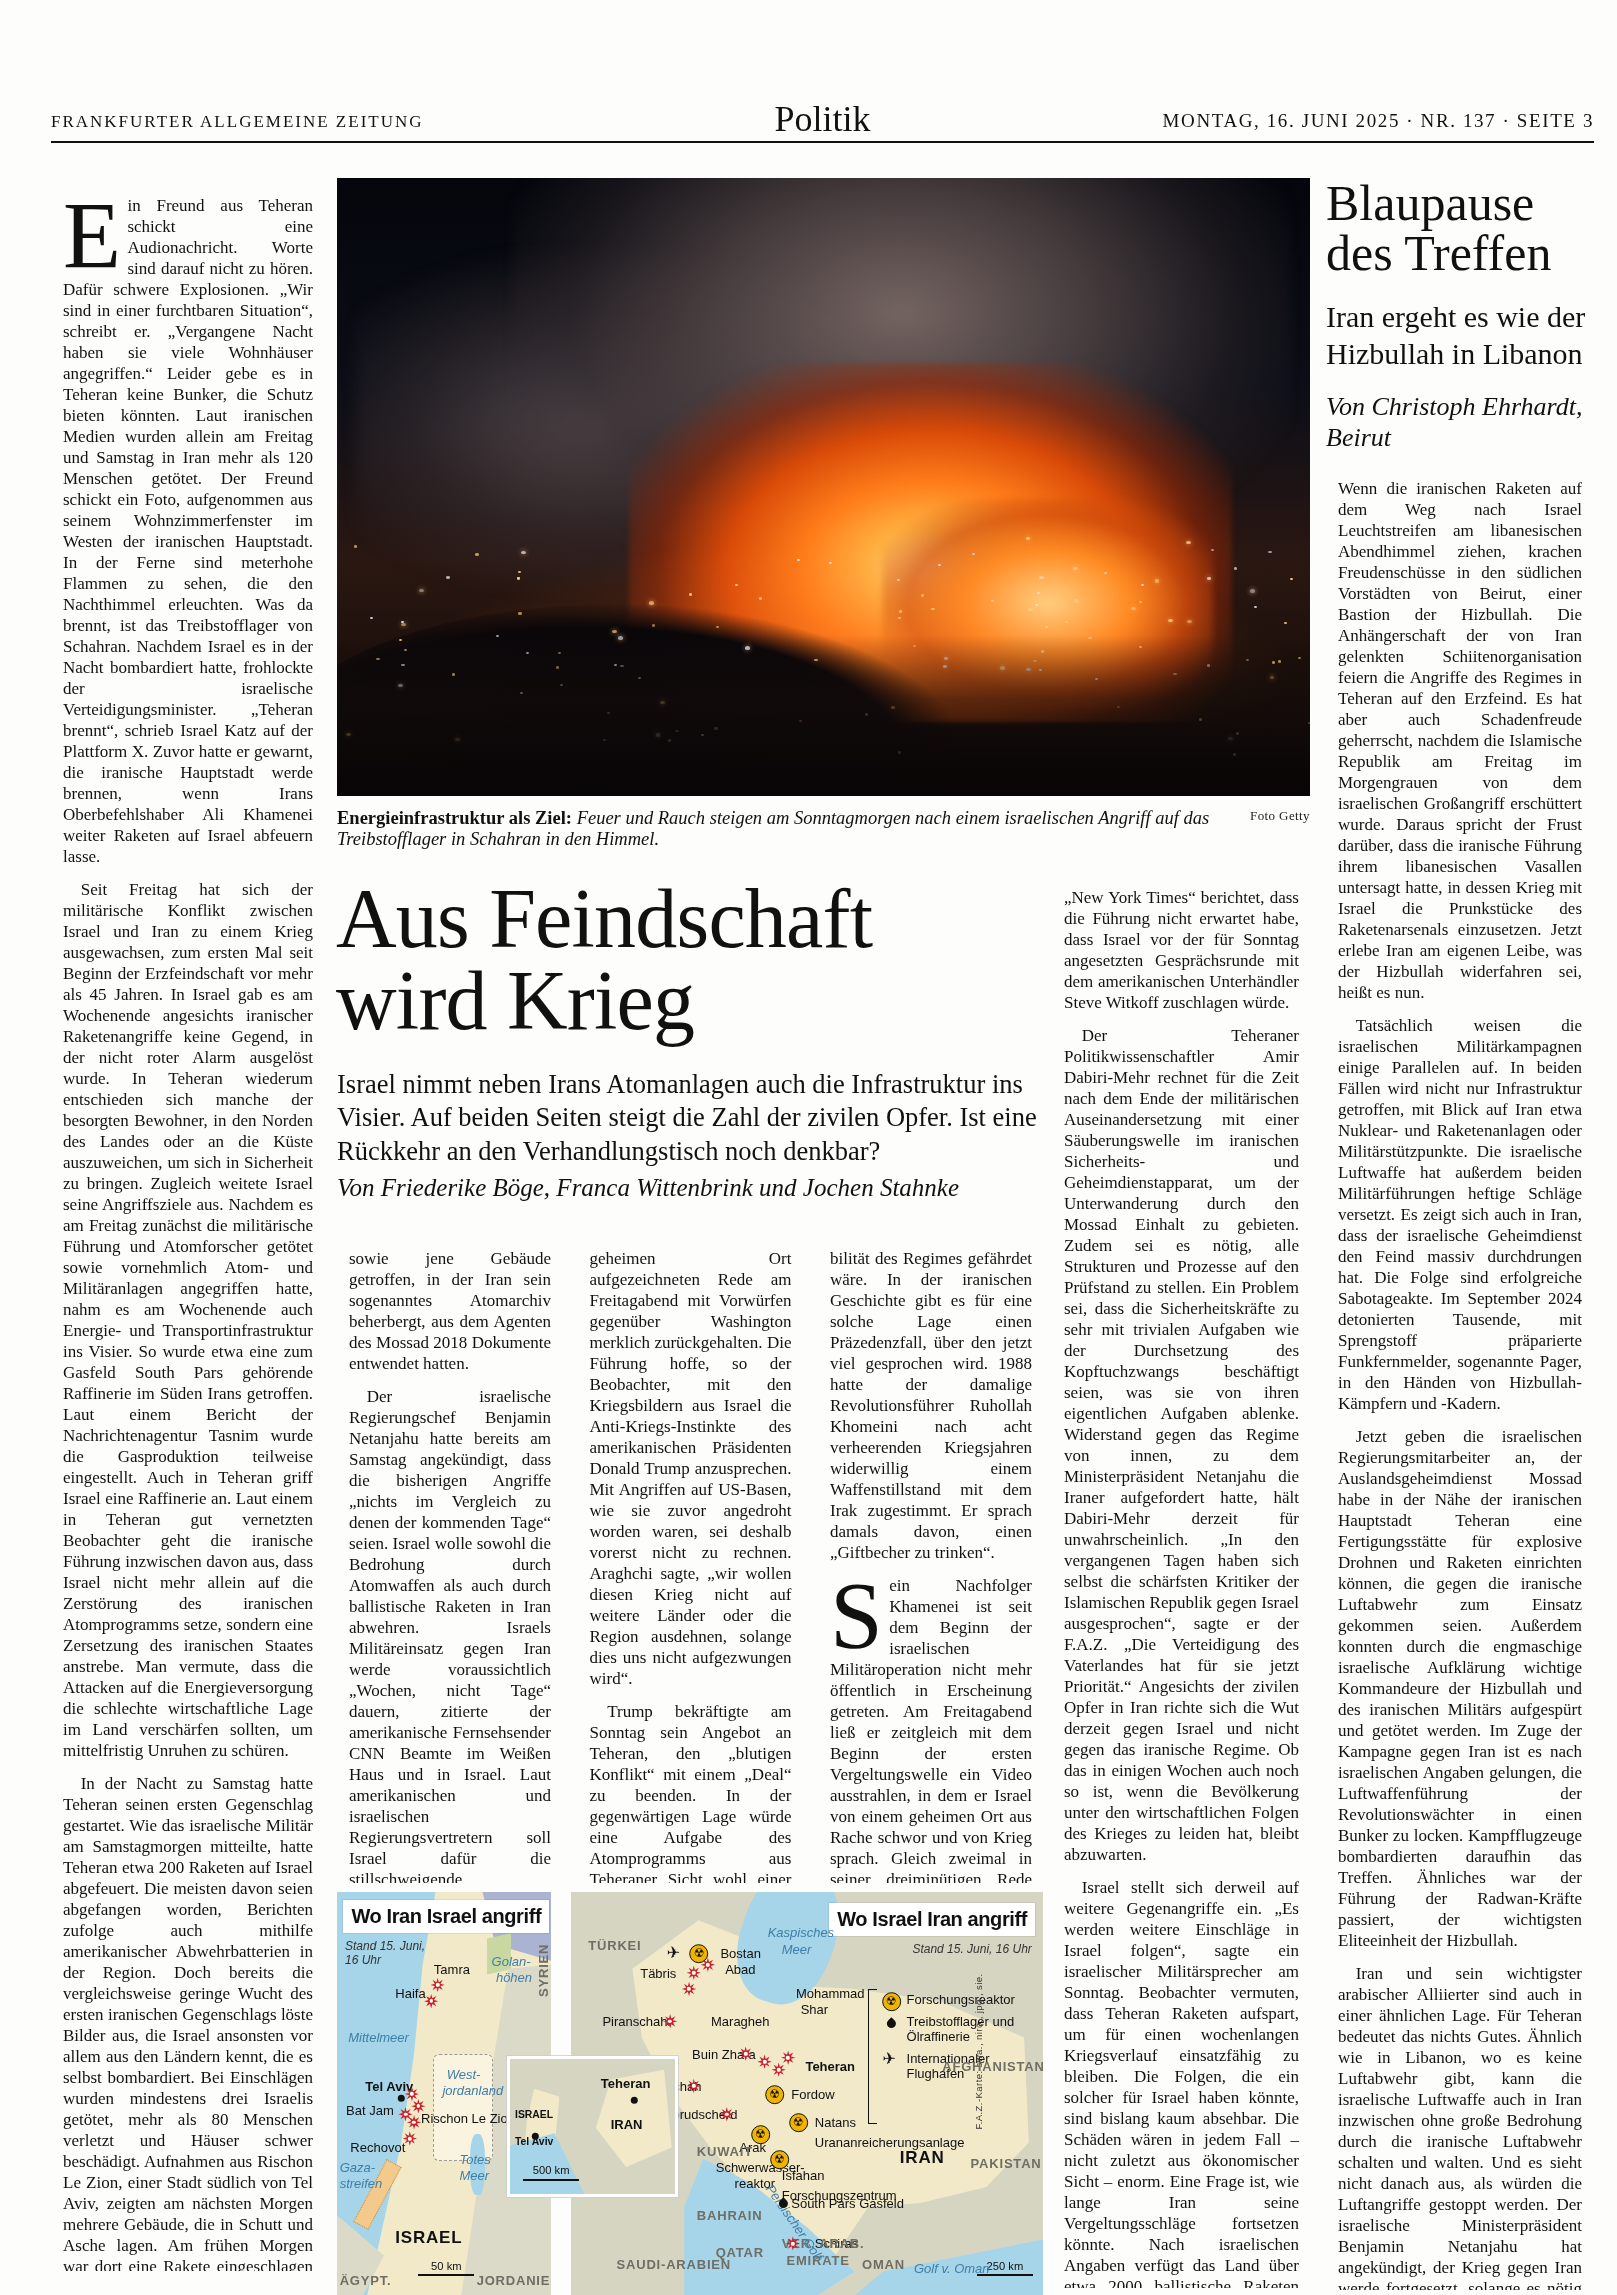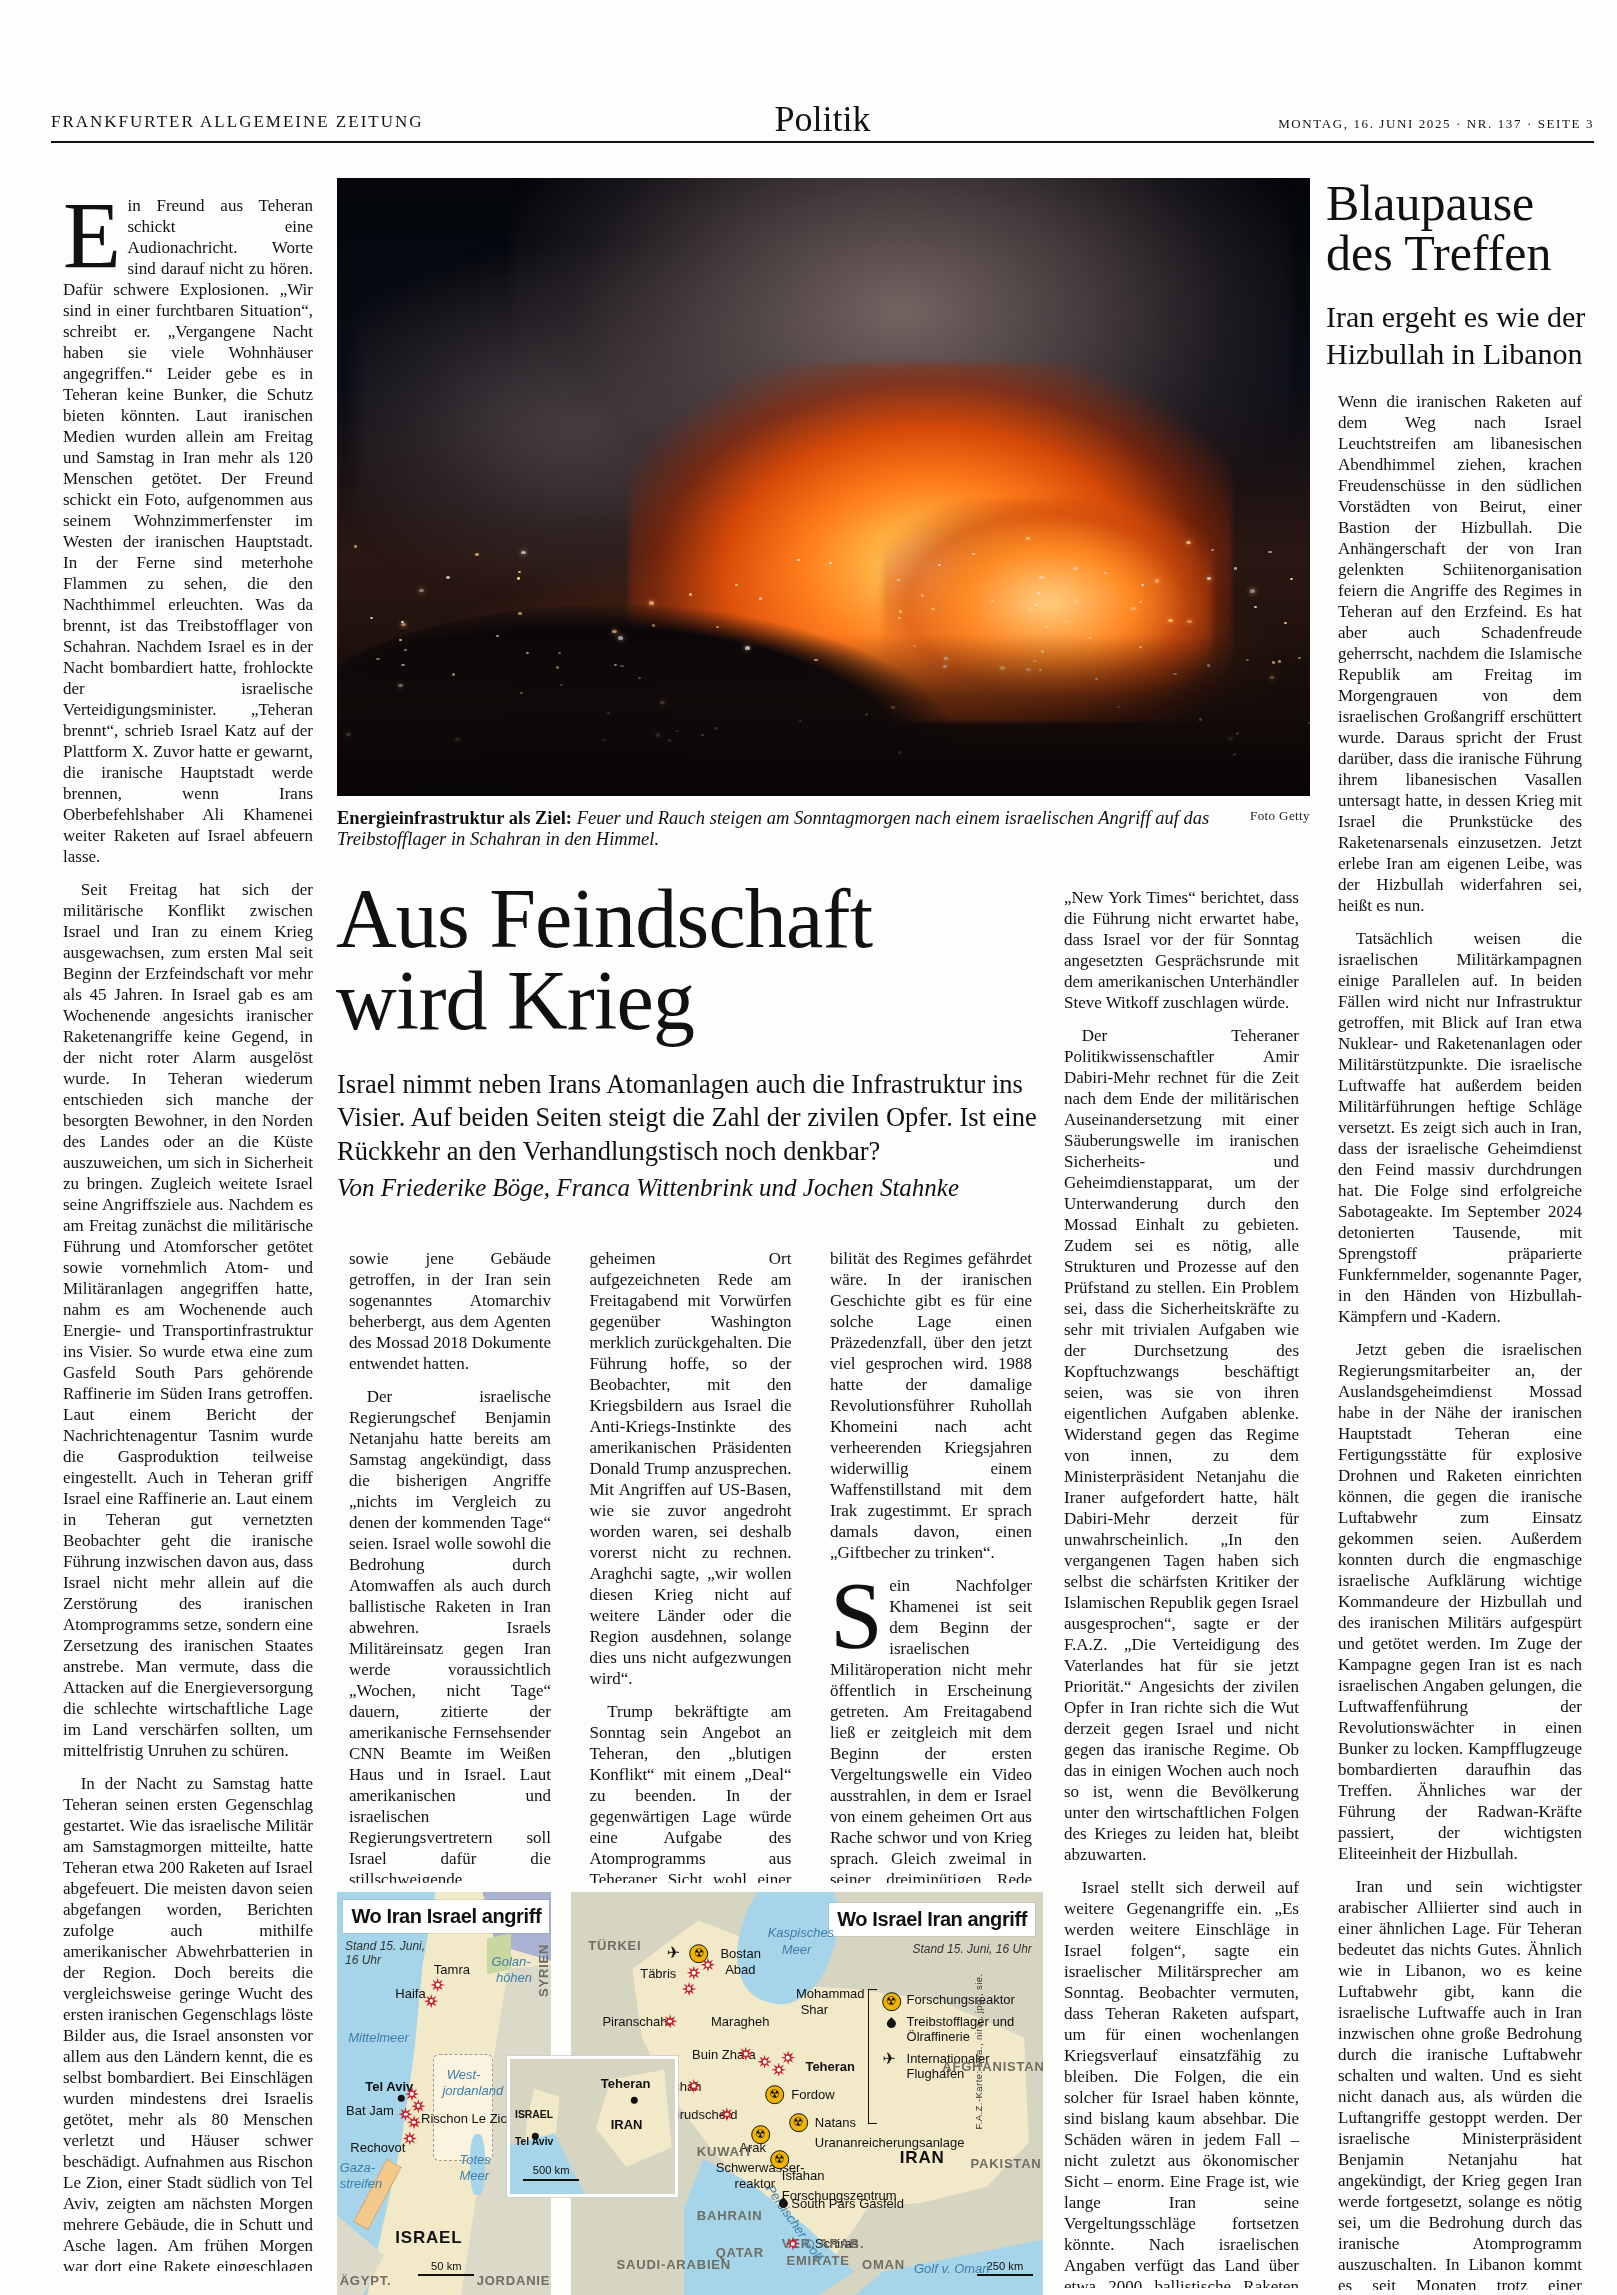--- a/index.html
+++ b/index.html
@@ -2,21 +2,21 @@
 <html lang="de" style="font-size:13px"><head>
 <meta charset="utf-8">
 <style>
   html,body{margin:0;padding:0;background:#e8e8e8;}
   .page{position:relative;width:1617px;height:2295px;background:#fdfdfb;margin:0 auto;
         font-family:"Liberation Serif","DejaVu Serif",serif;color:#111;overflow:hidden;}
   
   .masthead{position:absolute;left:51px;top:77px;width:1543px;height:61px;}
   .mast-left{position:absolute;left:0;bottom:6.4px;font-size:17px;letter-spacing:2px;}
   .mast-center{position:absolute;left:50%;transform:translateX(-50%);bottom:-1.6px;font-size:36px;}
-  .mast-right{position:absolute;right:0;bottom:6.4px;font-size:13px;letter-spacing:1.6px;}
+  .mast-right{position:absolute;right:0;bottom:6.4px;font-size:19px;letter-spacing:1.6px;}
   .mast-rule{position:absolute;left:51px;top:141px;width:1543px;height:1.6px;background:#111;}
   
   .para{margin:12px;font-size:17px;line-height:21px;text-align:justify;text-justify:inter-word;}
   .para.ind{text-indent:17.7px;}
   .para.dropcapE::first-letter,.para.dropcapD::first-letter,.para.dropcapS::first-letter{
      float:left;font-size:95px;line-height:.82;padding:3.2px 6.4px 0 0;}
   
   .leftcol{position:absolute;left:51px;top:183px;width:274px;height:2088px;overflow:hidden;}
   .photo{position:absolute;left:337px;top:178px;width:973px;height:618px;overflow:hidden;background:#0a0c12;}
   .ph-sky{position:absolute;inset:0;background:linear-gradient(180deg,#04060c 0%,#0c0e17 34%,#2a1712 62%,#1a0e09 82%,#0d0806 100%);}
@@ -277,20 +277,21 @@
   </div>
   <div class="col4">
       <p class="para">„New York Times“ berichtet, dass die Führung nicht erwartet habe, dass Israel vor der für Sonntag angesetzten Gesprächsrunde mit dem amerikanischen Unterhändler Steve Witkoff zuschlagen würde.</p>
       <p class="para ind">Der Teheraner Politikwissenschaftler Amir Dabiri-Mehr rechnet für die Zeit nach dem Ende der militärischen Auseinandersetzung mit einer Säuberungswelle im iranischen Sicherheits- und Geheimdienstapparat, um der Unterwanderung durch den Mossad Einhalt zu gebieten. Zudem sei es nötig, alle Strukturen und Prozesse auf den Prüfstand zu stellen. Ein Problem sei, dass die Sicherheitskräfte zu sehr mit trivialen Aufgaben wie der Durchsetzung des Kopftuchzwangs beschäftigt seien, was sie von ihren eigentlichen Aufgaben ablenke. Widerstand gegen das Regime von innen, zu dem Ministerpräsident Netanjahu die Iraner aufgefordert hatte, hält Dabiri-Mehr derzeit für unwahrscheinlich. „In den vergangenen Tagen haben sich selbst die schärfsten Kritiker der Islamischen Republik gegen Israel ausgesprochen“, sagte er der F.A.Z. „Die Verteidigung des Vaterlandes hat für sie jetzt Priorität.“ Angesichts der zivilen Opfer in Iran richte sich die Wut derzeit gegen Israel und nicht gegen das iranische Regime. Ob das in einigen Wochen auch noch so ist, wenn die Bevölkerung unter den wirtschaftlichen Folgen des Krieges zu leiden hat, bleibt abzuwarten.</p>
       <p class="para ind">Israel stellt sich derweil auf weitere Gegenangriffe ein. „Es werden weitere Einschläge in Israel folgen“, sagte ein israelischer Militärsprecher am Sonntag. Beobachter vermuten, dass Teheran Raketen aufspart, um für einen wochenlangen Kriegsverlauf einsatzfähig zu bleiben. Die Folgen, die ein solcher für Israel haben könnte, sind bislang kaum absehbar. Die Schäden wären in jedem Fall – nicht zuletzt aus ökonomischer Sicht – enorm. Eine Frage ist, wie lange Iran seine Vergeltungsschläge fortsetzen könnte. Nach israelischen Angaben verfügt das Land über etwa 2000 ballistische Raketen mit einer Reichweite, die Israel treffen können. Davon seien allein in der ersten Angriffswelle 200 verschossen worden. Die Zahl könnte auch dadurch sinken, dass Israel derzeit sowohl Untergrundraketenbasen als auch mobile Startrampen in Iran angreift, wie der Raketenforscher Fabian Hinz von der britischen Denkfabrik International Institute for Strategic Studies im Gespräch mit der F.A.Z. ausführt. Solche Startrampen seien schwer zu identifizieren, weil sie als zivile Lastwagen getarnt seien. „Im Krisenmoment wäre eigentlich die iranische Doktrin, dass man die ganzen Lastwagen aus den Untergrundbasen ausschwärmen lässt und über das ganze Land verteilt“, sagt Hinz. Es sei aber unklar, ob das geschehen sei. Womöglich hat die Tötung führender Kommandeure des Raketenprogramms die Handlungsfähigkeit des iranischen Militärs eingeschränkt. Jenseits des bestehenden Arsenals ist Iran nach israelischer Schätzung derzeit in der Lage, etwa 50 Raketen pro Monat zu produzieren. „Sobald das Priorität wird, könnten die Israelis die Produktion komplett stoppen“, sagt Hinz. „Da hätten wir dann Zweifel.“</p>
     </div>
 
   <div class="rightcol">
     <h2 class="r-headline" style="font-weight:normal;">Blaupause des Treffen</h2>
     <div class="r-sub">Iran ergeht es wie der Hizbullah in Libanon</div>
+    <div class="r-byline">Von Christoph Ehrhardt, Beirut</div>
     <div>
         <p class="para">Wenn die iranischen Raketen auf dem Weg nach Israel Leuchtstreifen am libanesischen Abendhimmel ziehen, krachen Freudenschüsse in den südlichen Vorstädten von Beirut, einer Bastion der Hizbullah. Die Anhängerschaft der von Iran gelenkten Schiitenorganisation feiern die Angriffe des Regimes in Teheran auf den Erzfeind. Es hat aber auch Schadenfreude geherrscht, nachdem die Islamische Republik am Freitag im Morgengrauen von dem israelischen Großangriff erschüttert wurde. Daraus spricht der Frust darüber, dass die iranische Führung ihrem libanesischen Vasallen untersagt hatte, in dessen Krieg mit Israel die Prunkstücke des Raketenarsenals einzusetzen. Jetzt erlebe Iran am eigenen Leibe, was der Hizbullah widerfahren sei, heißt es nun.</p>
         <p class="para ind">Tatsächlich weisen die israelischen Militärkampagnen einige Parallelen auf. In beiden Fällen wird nicht nur Infrastruktur getroffen, mit Blick auf Iran etwa Nuklear- und Raketenanlagen oder Militärstützpunkte. Die israelische Luftwaffe hat außerdem beiden Militärführungen heftige Schläge versetzt. Es zeigt sich auch in Iran, dass der israelische Geheimdienst den Feind massiv durchdrungen hat. Die Folge sind erfolgreiche Sabotageakte. Im September 2024 detonierten Tausende, mit Sprengstoff präparierte Funkfernmelder, sogenannte Pager, in den Händen von Hizbullah-Kämpfern und -Kadern.</p>
         <p class="para ind">Jetzt geben die israelischen Regierungsmitarbeiter an, der Auslandsgeheimdienst Mossad habe in der Nähe der iranischen Hauptstadt Teheran eine Fertigungsstätte für explosive Drohnen und Raketen einrichten können, die gegen die iranische Luftabwehr zum Einsatz gekommen seien. Außerdem konnten durch die engmaschige israelische Aufklärung wichtige Kommandeure der Hizbullah und des iranischen Militärs aufgespürt und getötet werden. Im Zuge der Kampagne gegen Iran ist es nach israelischen Angaben gelungen, die Luftwaffenführung der Revolutionswächter in einen Bunker zu locken. Kampfflugzeuge bombardierten daraufhin das Treffen. Ähnliches war der Führung der Radwan-Kräfte passiert, der wichtigsten Eliteeinheit der Hizbullah.</p>
         <p class="para ind">Iran und sein wichtigster arabischer Alliierter sind auch in einer ähnlichen Lage. Für Teheran bedeutet das nichts Gutes. Ähnlich wie in Libanon, wo es keine Luftabwehr gibt, kann die israelische Luftwaffe auch in Iran inzwischen ohne große Bedrohung durch die iranische Luftabwehr schalten und walten. Und es sieht nicht danach aus, als würden die Luftangriffe gestoppt werden. Der israelische Ministerpräsident Benjamin Netanjahu hat angekündigt, der Krieg gegen Iran werde fortgesetzt, solange es nötig sei, um die Bedrohung durch das iranische Atomprogramm auszuschalten. In Libanon kommt es seit Monaten trotz einer Waffenstillstandsvereinbarung regelmäßig zu israelischen Luftangriffen. Die Hizbullah ist den andauernden Bombardements wehrlos ausgesetzt. Ein Gegenschlag würde angesichts der drohenden israelischen Reaktion einem Selbstmord der Organisation gleichkommen, heißt es aus dem libanesischen Sicherheitsapparat.</p>
       </div>
   </div>
 
   <div class="maps">
 

